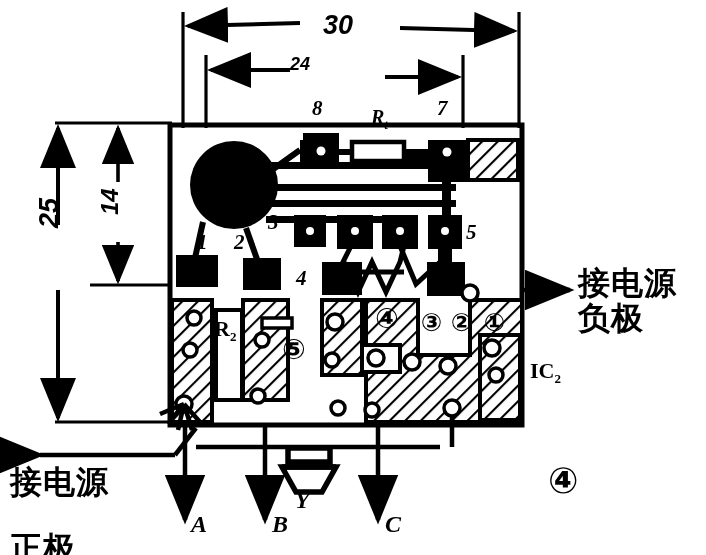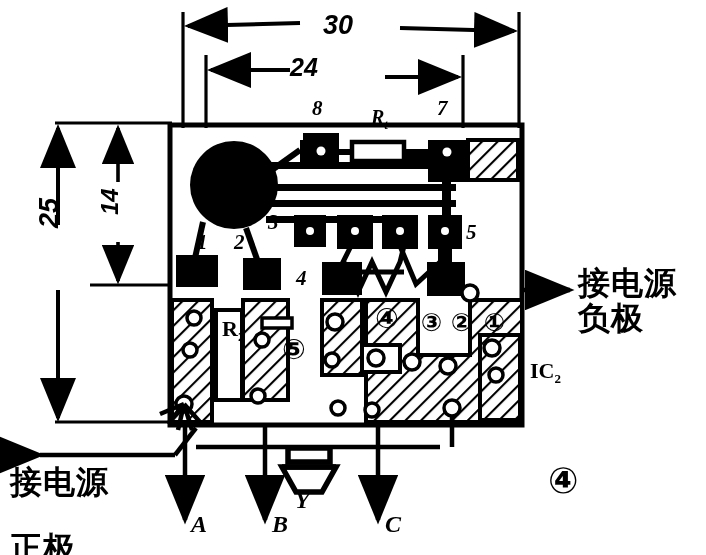--- a/index.html
+++ b/index.html
@@ -201,37 +201,37 @@
     </g>
 
     <g stroke="#000" stroke-width="5.5" fill="#fff">
       <rect x="288" y="448" width="42" height="14"></rect>
       <path d="M282 467 L336 467 L322 492 L296 492 Z" fill="#fff"></path>
       <line x1="282" y1="467" x2="336" y2="467"></line>
     </g>
   </svg>
 
   <div class="lbl dimtxt" style="left:323px;top:12px;">30</div>
-  <div class="lbl dimtxt" style="left:290px;top:55px;font-size:25px;">24</div>
+  <div class="lbl dimtxt" style="left:290px;top:55px;font-size:18px;">24</div>
   <div class="lbl dimtxt" style="left:36px;top:228px;transform:rotate(-90deg);transform-origin:left top;">25</div>
   <div class="lbl dimtxt" style="left:98px;top:215px;font-size:24px;transform:rotate(-90deg);transform-origin:left top;">14</div>
 
   <div class="lbl padnum" style="left:312px;top:98px;">8</div>
   <div class="lbl padnum" style="left:437px;top:98px;">7</div>
   <div class="lbl padnum" style="left:197px;top:232px;">1</div>
   <div class="lbl padnum" style="left:234px;top:232px;">2</div>
   <div class="lbl padnum" style="left:268px;top:212px;">3</div>
   <div class="lbl padnum" style="left:296px;top:268px;">4</div>
   <div class="lbl padnum" style="left:466px;top:222px;">5</div>
 
   <div class="lbl comp" style="left:371px;top:107px;font-style:italic;">
     <span>R</span><sub>t</sub>
   </div>
 
-  <div class="lbl comp" style="left:222px;top:318px;font-size:22px;">
+  <div class="lbl comp" style="left:214px;top:318px;font-size:22px;">
     <span>R</span><sub>2</sub>
   </div>
 
   <div class="lbl comp" style="left:530px;top:360px;font-size:22px;">
     <span>IC</span><sub>2</sub>
   </div>
 
   <div class="lbl term" style="left:295px;top:488px;">Y</div>
 
   <div class="lbl" style="left:484px;top:310px;font-size:25px;font-family:'DejaVu Sans',sans-serif;">①</div>

